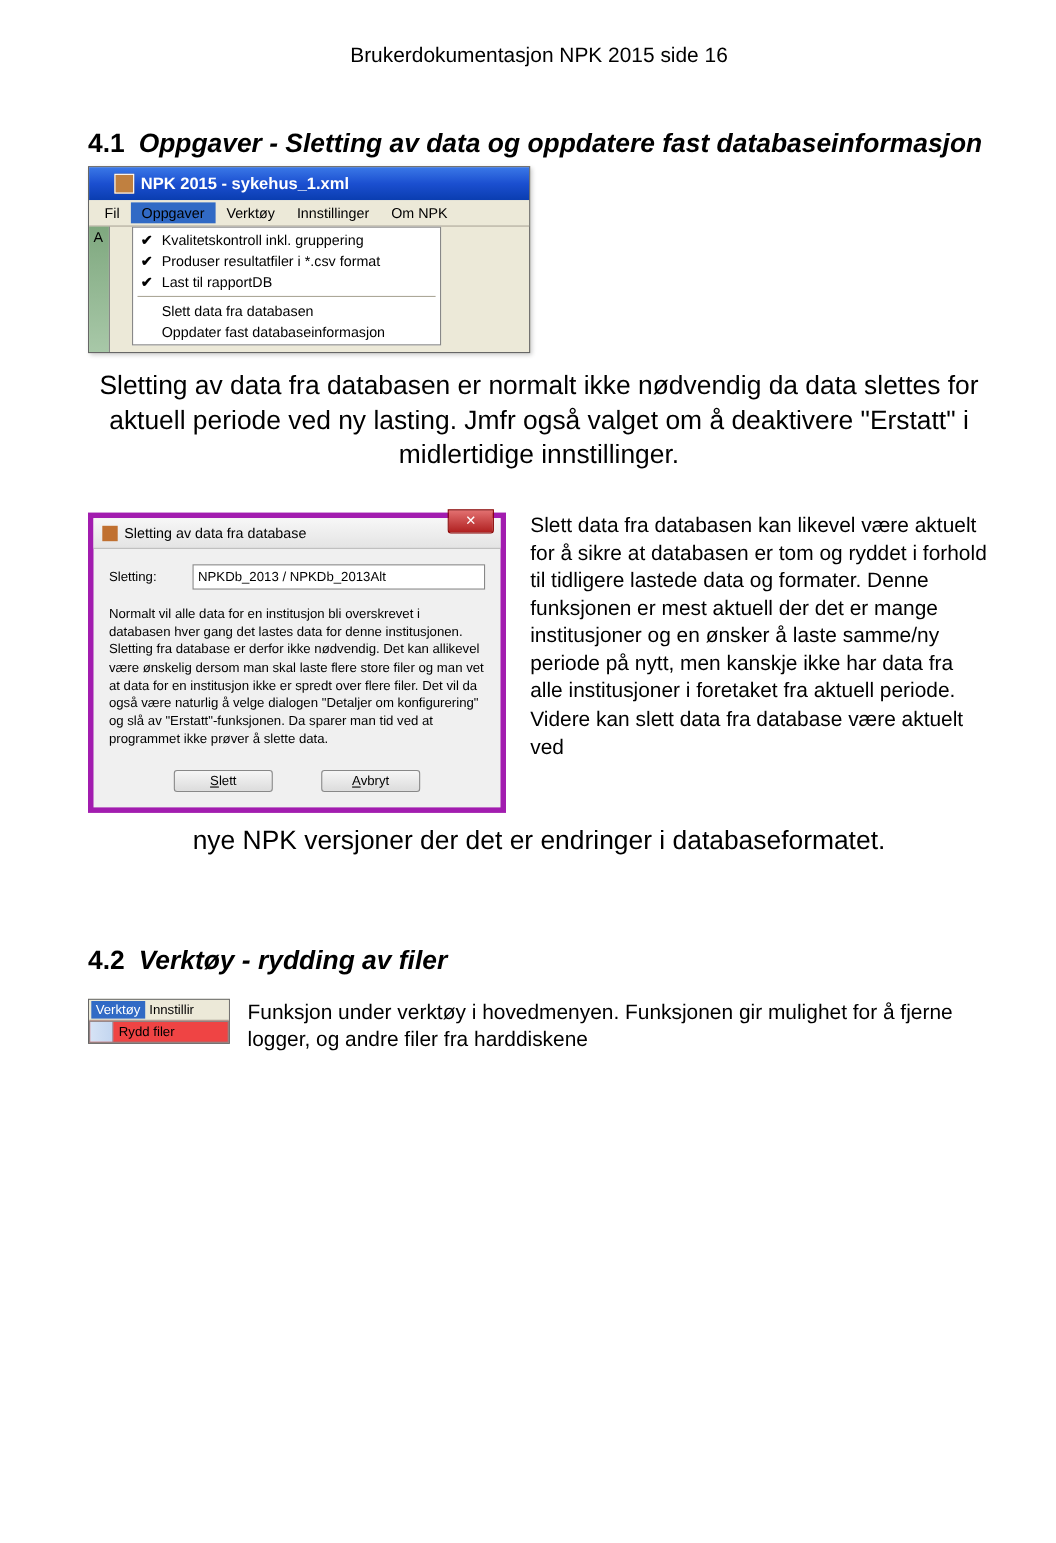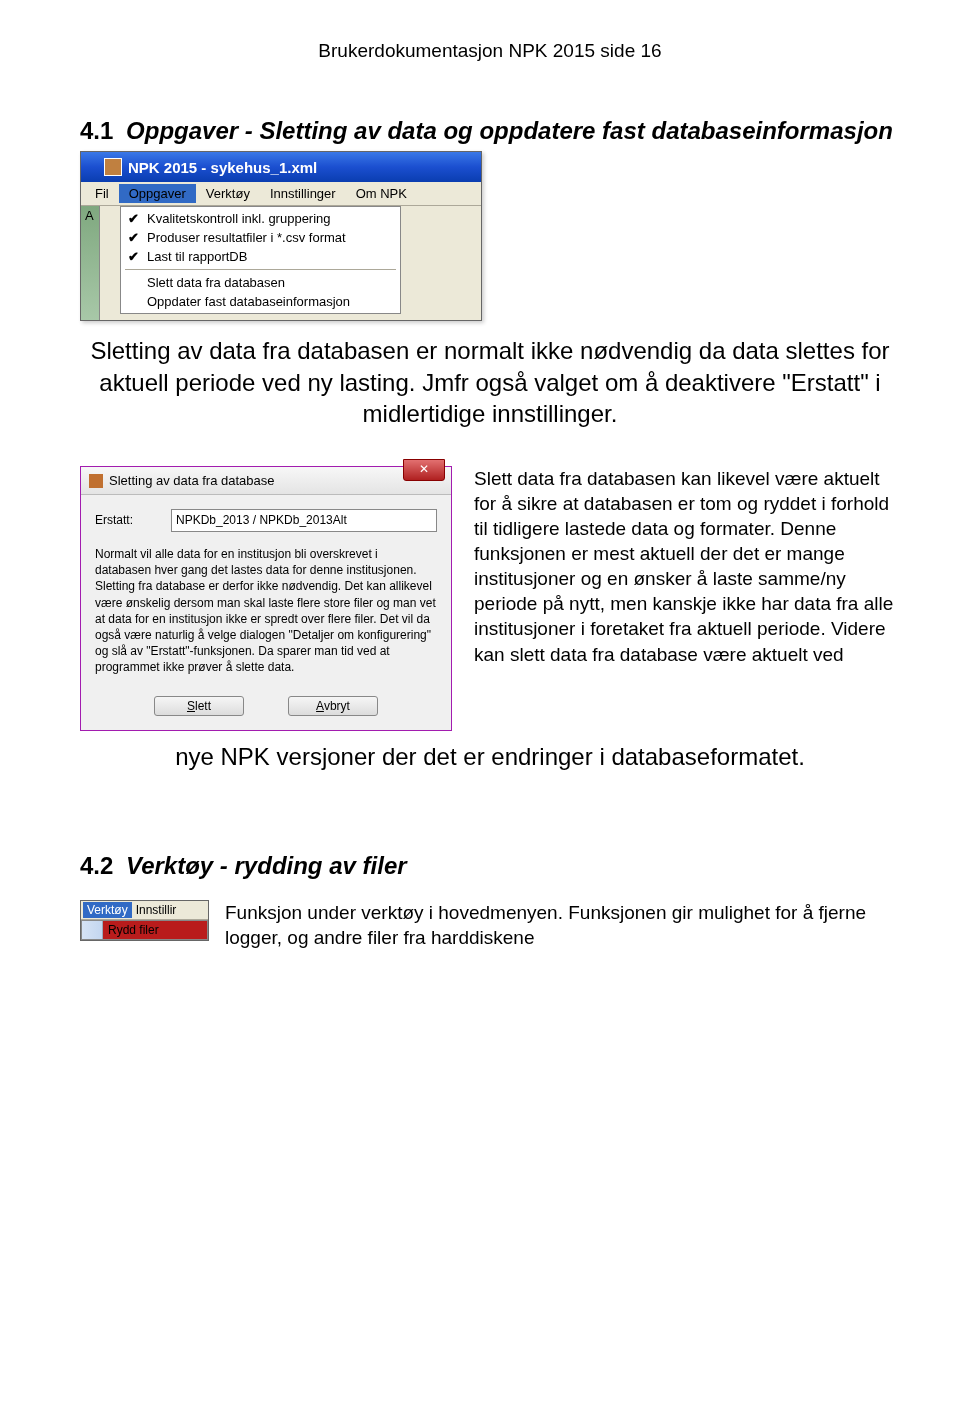--- a/index.html
+++ b/index.html
@@ -115,21 +115,21 @@
   }
 
   .row-wrap {
     display: flex;
     align-items: flex-start;
     gap: 22px;
     margin-bottom: 10px;
   }
   .screenshot2 {
     width: 370px;
-    border: 1px solid #a21caf;
+    border: 5px solid #a21caf;
     background: #f0f0f0;
     font-family: Tahoma, Arial, sans-serif;
   }
   .win7-title {
     background: linear-gradient(180deg,#f7f7f7,#e4e4e4);
     border-bottom: 1px solid #bbb;
     padding: 6px 8px;
     display: flex;
     align-items: center;
     font-size: 13px;
@@ -212,21 +212,21 @@
   .menubar3 {
     background: #ece9d8;
     display: flex;
     font-size: 12px;
     padding: 1px 2px;
     border-bottom: 1px solid #aca899;
   }
   .menubar3 span { padding: 1px 4px; }
   .menubar3 .active { background: #316ac5; color:#fff; }
   .dropdown3 {
-    background: #b91c1c;
+    background: #ef4444;
     border: 1px solid #888;
     padding: 1px 0;
     font-size: 12px;
     position: relative;
   }
   .dropdown3 .strip {
     position: absolute;
     left: 0; top: 0; bottom: 0;
     width: 20px;
     background: linear-gradient(90deg,#d6e3f5,#c3d6f0);
@@ -288,21 +288,21 @@
 
   <div class="row-wrap">
     <div class="screenshot2">
       <div class="win7-title">
         <span class="app-icon2"></span>
         <span>Sletting av data fra database</span>
         <div class="close-btn">✕</div>
       </div>
       <div class="dlg-body">
         <div class="dbrow">
-          <span class="lbl">Erstatt:</span>
+          <span class="lbl">Sletting:</span>
           <div class="ipt">NPKDb_2013 / NPKDb_2013Alt</div>
         </div>
         <div>Normalt vil alle data for en institusjon bli overskrevet i databasen hver gang det lastes data for denne institusjonen. Sletting fra database er derfor ikke nødvendig. Det kan allikevel være ønskelig dersom man skal laste flere store filer og man vet at data for en institusjon ikke er spredt over flere filer. Det vil da også være naturlig å velge dialogen "Detaljer om konfigurering" og slå av "Erstatt"-funksjonen. Da sparer man tid ved at programmet ikke prøver å slette data.</div>
       </div>
       <div class="dlg-buttons">
         <button><u>S</u><span>lett</span></button>
         <button><u>A</u><span>vbryt</span></button>
       </div>
     </div>
     <div class="side-text">Slett data fra databasen kan likevel være aktuelt  for å sikre at databasen er tom og ryddet i forhold til tidligere lastede data og formater.  Denne funksjonen er mest aktuell der det er mange institusjoner og en ønsker å laste samme/ny periode på nytt, men kanskje ikke har data fra alle institusjoner i foretaket fra aktuell periode.  Videre kan slett data fra database være aktuelt ved</div>

